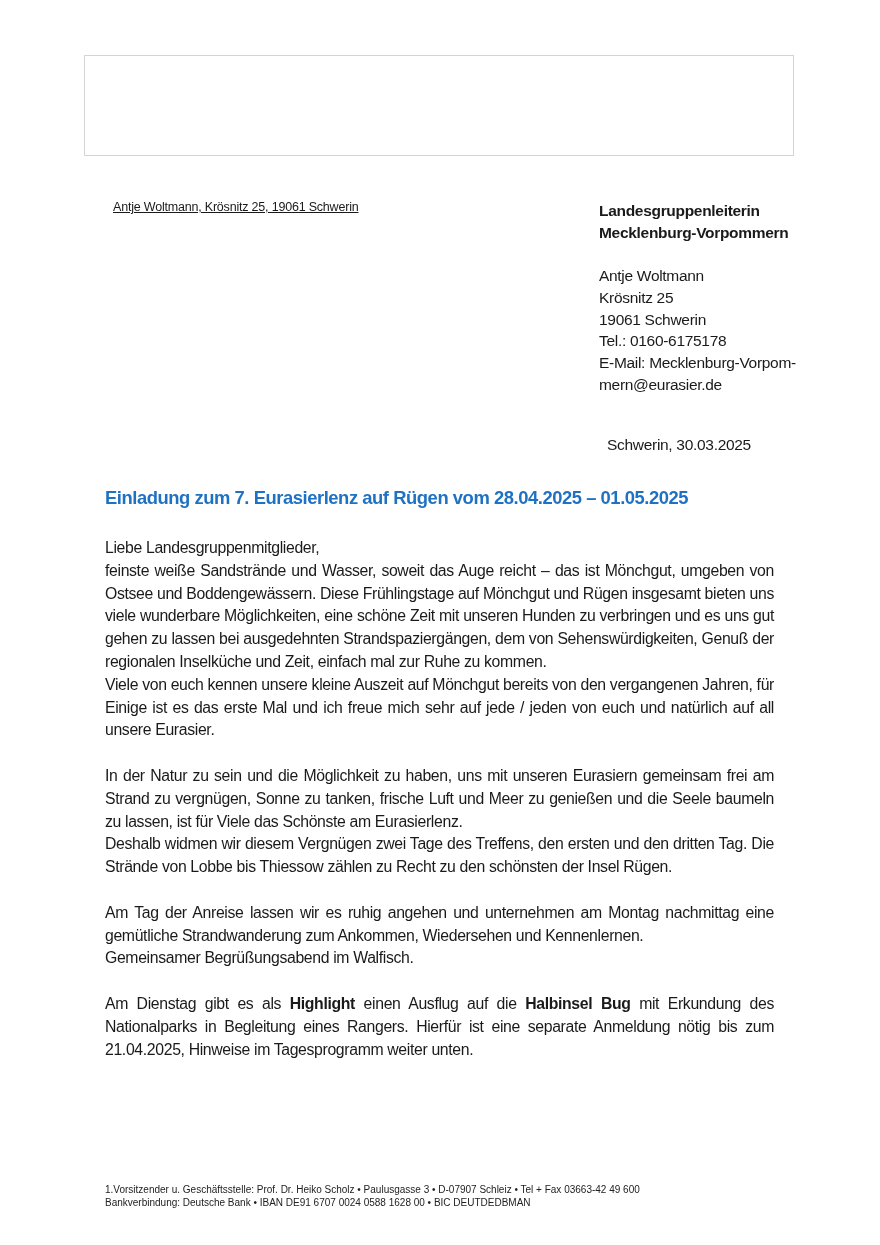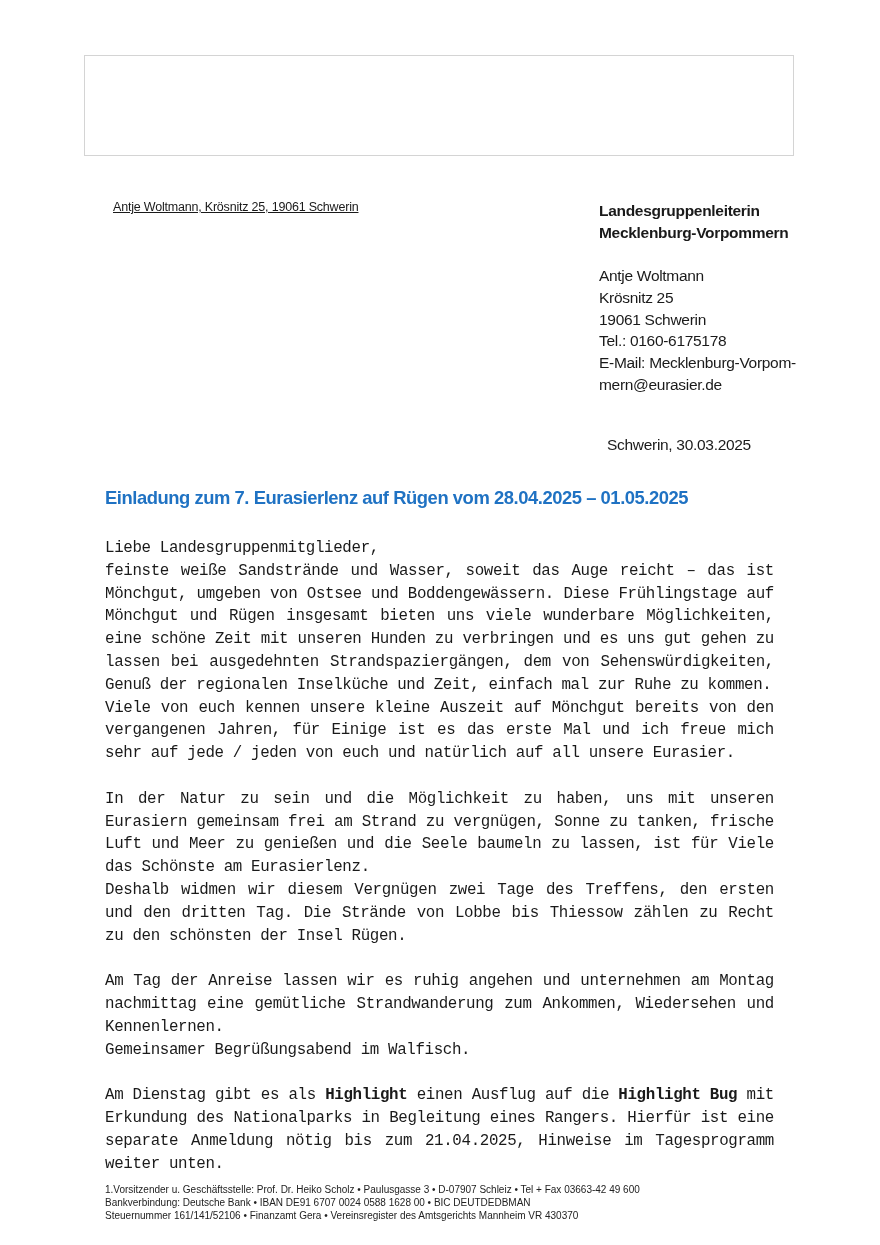--- a/index.html
+++ b/index.html
@@ -74,21 +74,20 @@
       line-height: 22.8px;
       letter-spacing: -0.35px;
       color: #1a1a1a;
     }
     .body-text p {
       margin: 0;
       text-align: justify;
     }
     .body-text p.last-left {
       text-align-last: left;
-      font-family: Liberation Mono, monospace;
     }
     .body-text .blank {
       height: 22.8px;
     }
     .body-text .subhead {
       text-decoration: underline;
       text-align: left;
     }
     .body-text b {
       font-weight: bold;
@@ -130,20 +129,19 @@
   <p class="last-left">Liebe Landesgruppenmitglieder,</p>
   <p class="last-left">feinste weiße Sandstrände und Wasser, soweit das Auge reicht – das ist Mönchgut, umgeben von Ostsee und Boddengewässern. Diese Frühlingstage auf Mönchgut und Rügen insgesamt bieten uns viele wunderbare Möglichkeiten, eine schöne Zeit mit unseren Hunden zu verbringen und es uns gut gehen zu lassen bei ausgedehnten Strandspaziergängen, dem von Sehenswürdigkeiten, Genuß der regionalen Inselküche und Zeit, einfach mal zur Ruhe zu kommen.</p>
   <p class="last-left">Viele von euch kennen unsere kleine Auszeit auf Mönchgut bereits von den vergangenen Jahren, für Einige ist es das erste Mal und ich freue mich sehr auf jede / jeden von euch und natürlich auf all unsere Eurasier.</p>
   <div class="blank"></div>
   <p class="last-left">In der Natur zu sein und die Möglichkeit zu haben, uns mit unseren Eurasiern gemeinsam frei am Strand zu vergnügen, Sonne zu tanken, frische Luft und Meer zu genießen und die Seele baumeln zu lassen, ist für Viele das Schönste am Eurasierlenz.</p>
   <p class="last-left">Deshalb widmen wir diesem Vergnügen zwei Tage des Treffens, den ersten und den dritten Tag. Die Strände von Lobbe bis Thiessow zählen zu Recht zu den schönsten der Insel Rügen.</p>
   <div class="blank"></div>
   <p class="last-left">Am Tag der Anreise lassen wir es ruhig angehen und unternehmen am Montag nachmittag eine gemütliche Strandwanderung zum Ankommen, Wiedersehen und Kennenlernen.</p>
   <p class="last-left">Gemeinsamer Begrüßungsabend im Walfisch.</p>
   <div class="blank"></div>
-  <p class="last-left"><span>Am Dienstag gibt es als </span><b>Highlight</b><span> einen Ausflug auf die </span><b>Highlight Bug</b><span> mit Erkundung des Nationalparks in Begleitung eines Rangers. Hierfür ist eine separate Anmeldung nötig bis zum 21.04.2025, Hinweise im Tagesprogramm weiter unten.</span></p>
+  <p class="last-left"><span>Am Dienstag gibt es als </span><b>Highlight</b><span> einen Ausflug auf die </span><b>Halbinsel Bug</b><span> mit Erkundung des Nationalparks in Begleitung eines Rangers. Hierfür ist eine separate Anmeldung nötig bis zum 21.04.2025, Hinweise im Tagesprogramm weiter unten.</span></p>
 </div>
 
 <div class="footer">
   <div>1.Vorsitzender u. Geschäftsstelle:  Prof. Dr. Heiko Scholz • Paulusgasse 3 • D-07907 Schleiz • Tel + Fax 03663-42 49 600</div>
   <div>Bankverbindung: Deutsche Bank • IBAN DE91 6707 0024 0588 1628 00 • BIC DEUTDEDBMAN</div>
-  <div>Steuernummer 161/141/52106 • Finanzamt Gera • Vereinsregister des Amtsgerichts Mannheim VR 430370</div>
 </div>
 
 </body></html>

